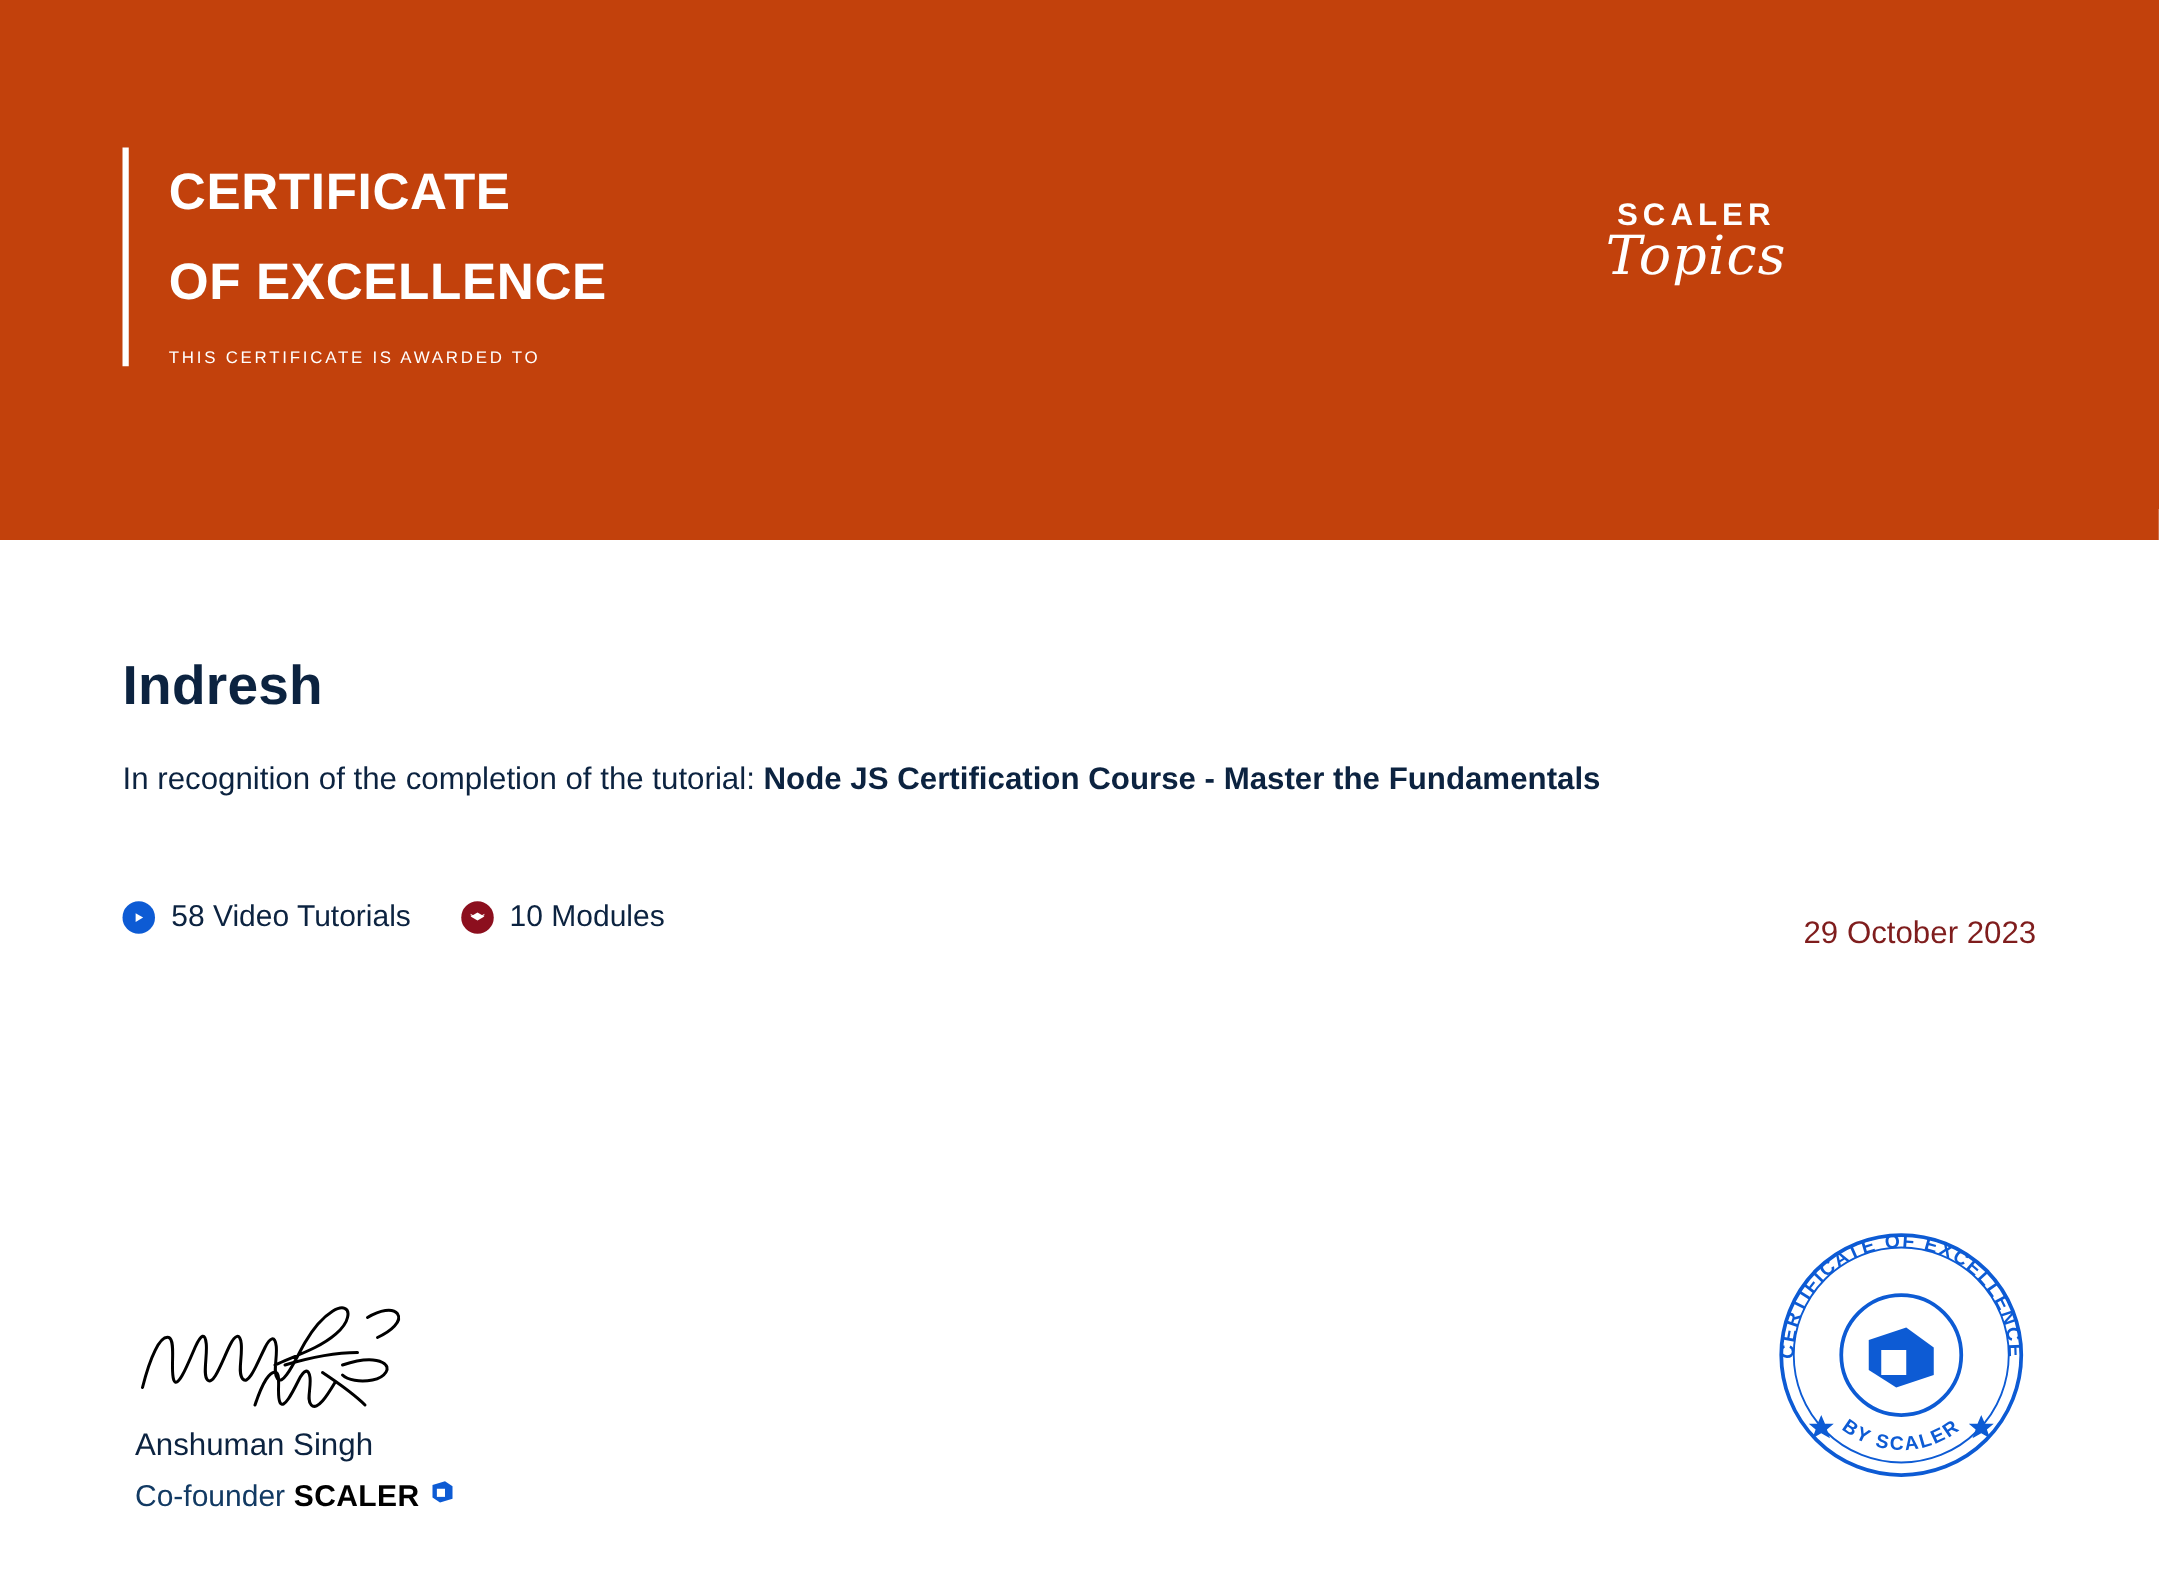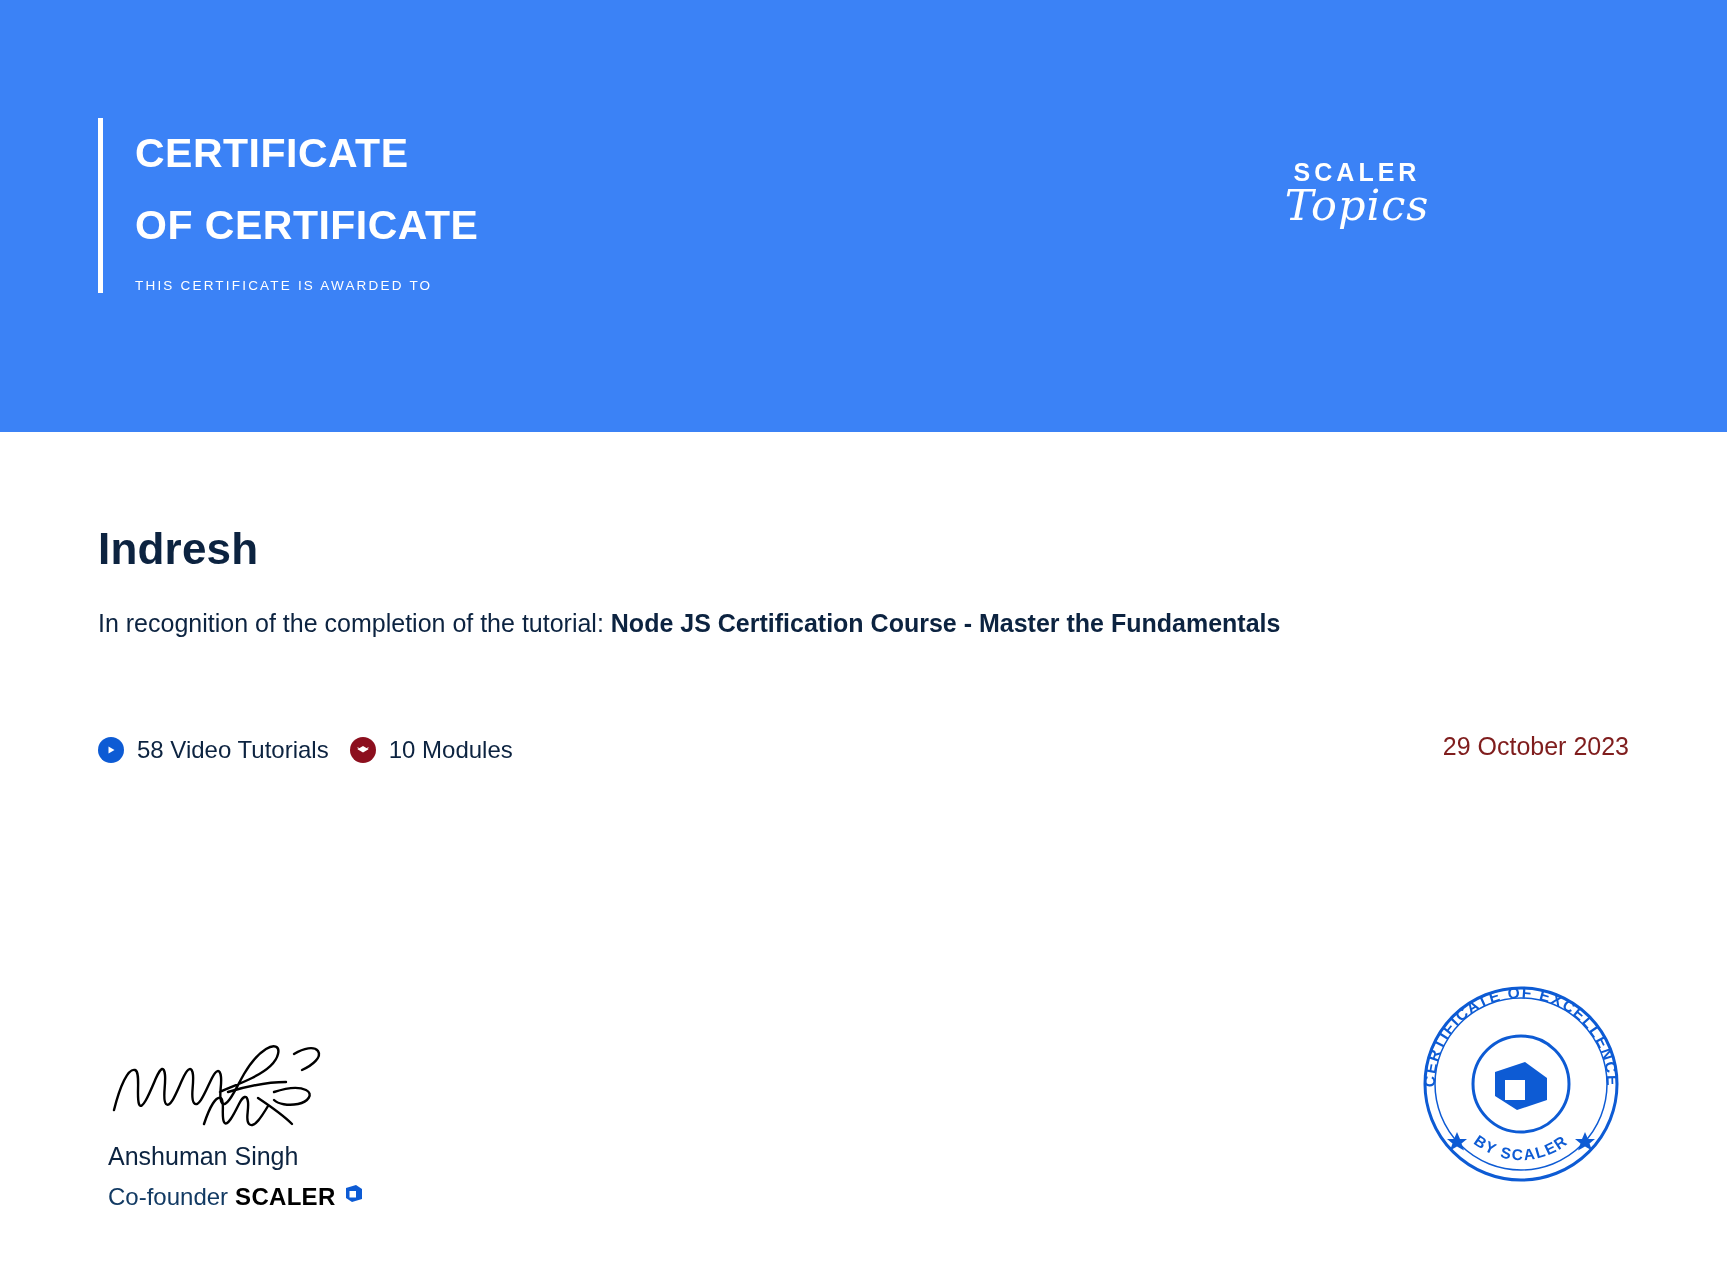--- a/index.html
+++ b/index.html
@@ -19,21 +19,21 @@
     height: 1276px;
     background: #ffffff;
     box-sizing: border-box;
   }
 
   
   .header {
     position: relative;
     width: 100%;
     height: 432px;
-    background: #3b82f6;
+    background: #c2410c;
     box-sizing: border-box;
   }
   .header-left {
     position: absolute;
     left: 98px;
     top: 118px;
     padding-left: 32px;
     border-left: 5px solid #ffffff;
   }
   .title-line {
@@ -108,24 +108,24 @@
     left: 98px;
     top: 233px;
     font-size: 25px;
     color: #0c2340;
     white-space: nowrap;
   }
 
   .stats {
     position: absolute;
     left: 98px;
-    top: 304px;
+    top: 288px;
     display: flex;
     align-items: center;
-    gap: 21px;
+    gap: 40px;
   }
   .stat {
     display: flex;
     align-items: center;
     gap: 13px;
     font-size: 24px;
     color: #0c2340;
     white-space: nowrap;
   }
   .icon-circle {
@@ -194,21 +194,21 @@
 </style>
 </head>
 <body>
 
 <div class="certificate">
 
   <div class="header">
 
     <div class="header-left">
       <div class="title-line">CERTIFICATE</div>
-      <div class="title-line">OF CERTIFICATE</div>
+      <div class="title-line">OF EXCELLENCE</div>
       <div class="awarded-to">THIS CERTIFICATE IS AWARDED TO</div>
     </div>
 
     <div class="brand">
       <div class="brand-scaler">SCALER</div>
       <div class="brand-topics">Topics</div>
     </div>
 
   </div>
 

